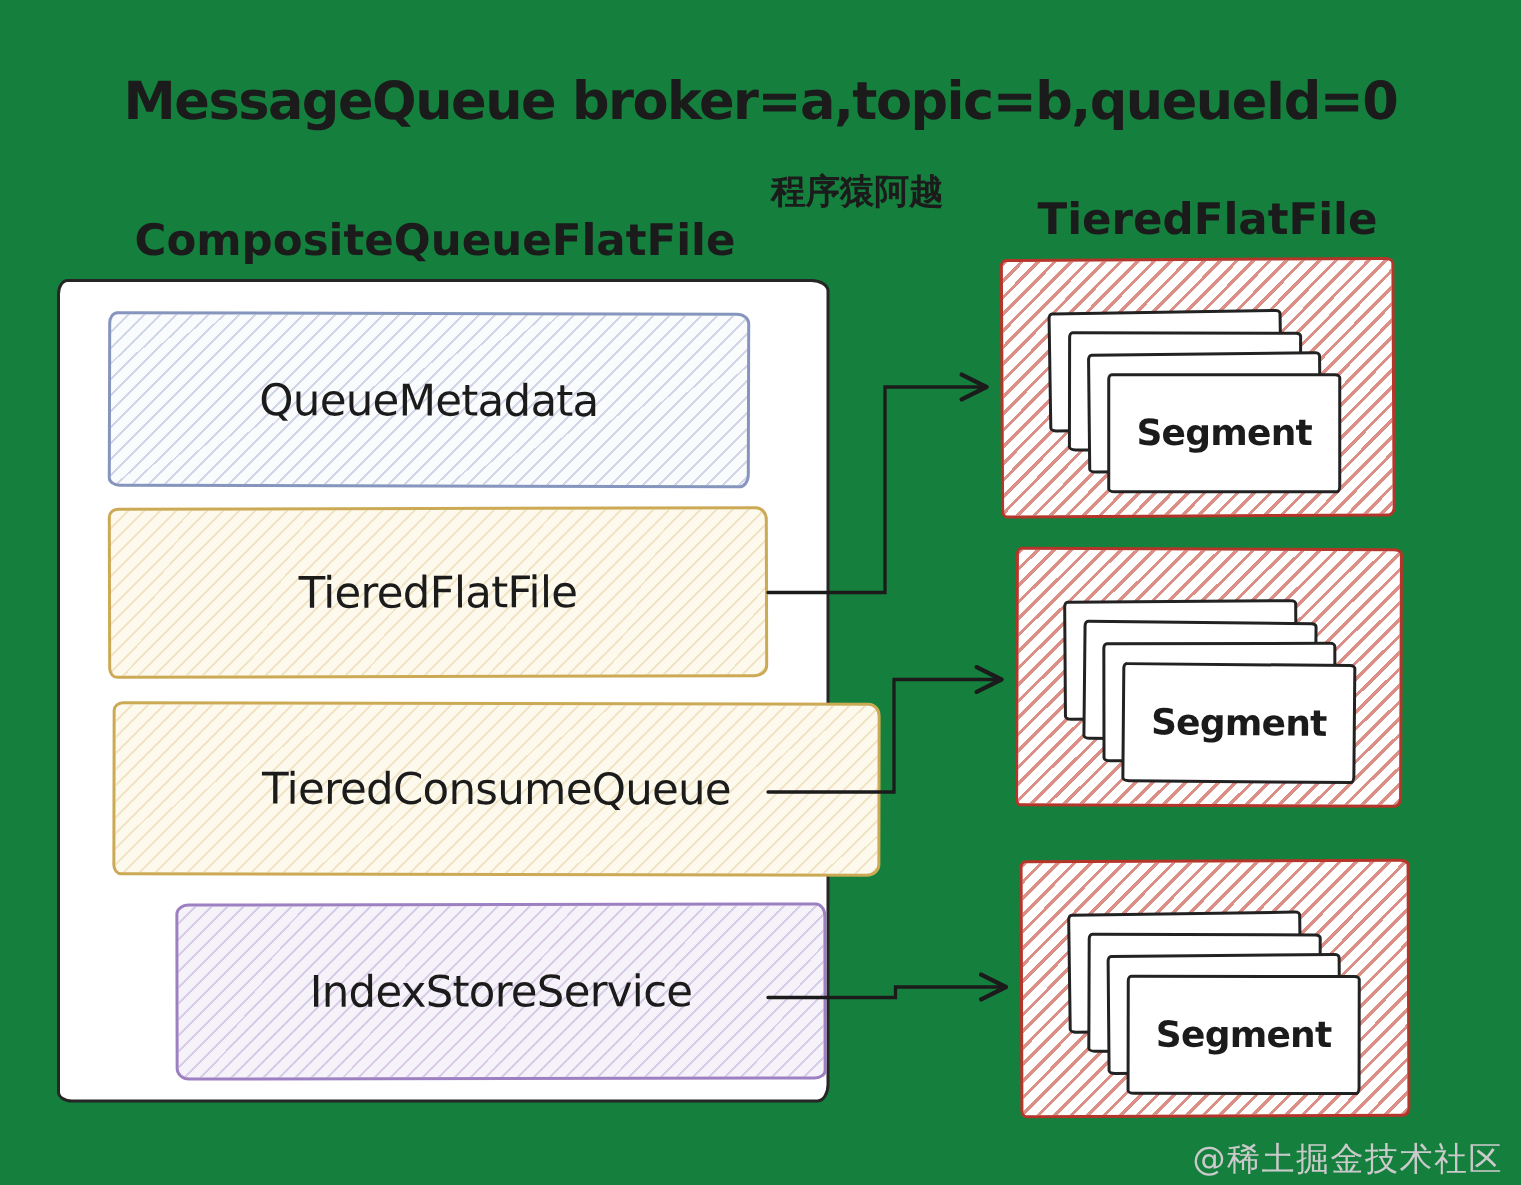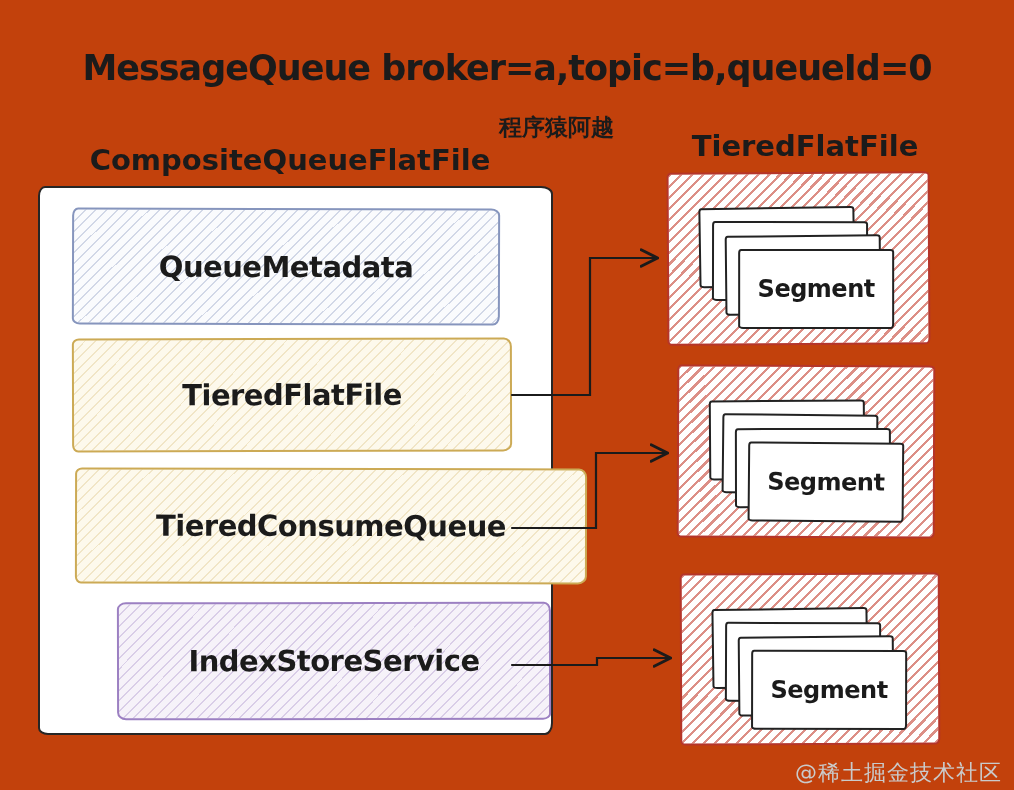--- a/index.html
+++ b/index.html
@@ -3,36 +3,36 @@
 <meta charset="utf-8">
 <style>
   * { margin: 0; padding: 0; box-sizing: border-box; }
   html, body { background: #ffffff; }
   body { font-family: "DejaVu Sans", sans-serif; color: #1b1b1b; }
 
   .canvas {
     position: relative;
     width: 1014px;
     height: 790px;
-    background: #c2410c;
+    background: #15803d;
     overflow: hidden;
   }
 
   .title {
     position: absolute;
     left: 0; right: 0; top: 48px;
     text-align: center;
     font-size: 35px;
     font-weight: 700;
     letter-spacing: -1px;
   }
 
   .author-note {
     position: absolute;
-    left: 499px; top: 112px;
+    left: 514px; top: 112px;
     font-size: 23px;
     font-weight: 700;
   }
 
   .group-label {
     position: absolute;
     font-size: 29px;
     font-weight: 700;
     text-align: center;
   }
@@ -51,21 +51,21 @@
 
   
   .component-box {
     position: absolute;
     display: flex;
     align-items: center;
     justify-content: center;
   }
   .component-label {
     font-size: 29px;
-    font-weight: 700;
+    font-weight: 400;
     letter-spacing: -0.5px;
   }
   .box-blue {
     left: 72px; top: 208px; width: 428px; height: 117px;
     border: 2px solid #8695bd;
     background-color: #fafbfd;
     background-image: repeating-linear-gradient(135deg,
       rgba(134,149,189,0.35) 0px, rgba(134,149,189,0.35) 1.4px,
       transparent 1.4px, transparent 7.5px);
     border-radius: 6px 9px 7px 8px / 8px 7px 9px 6px;

